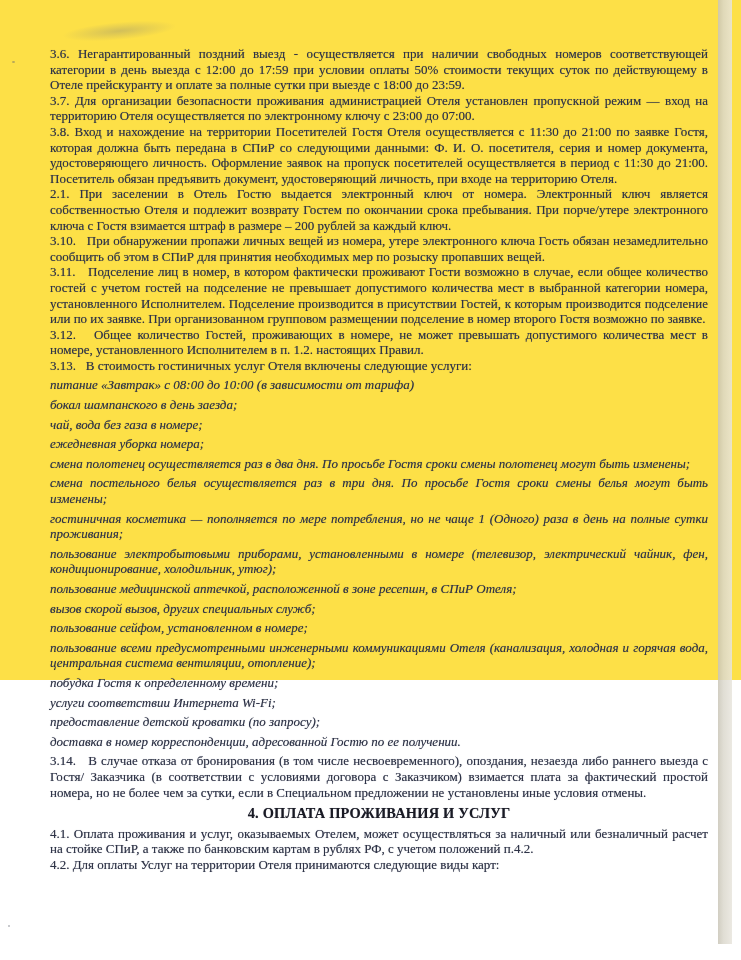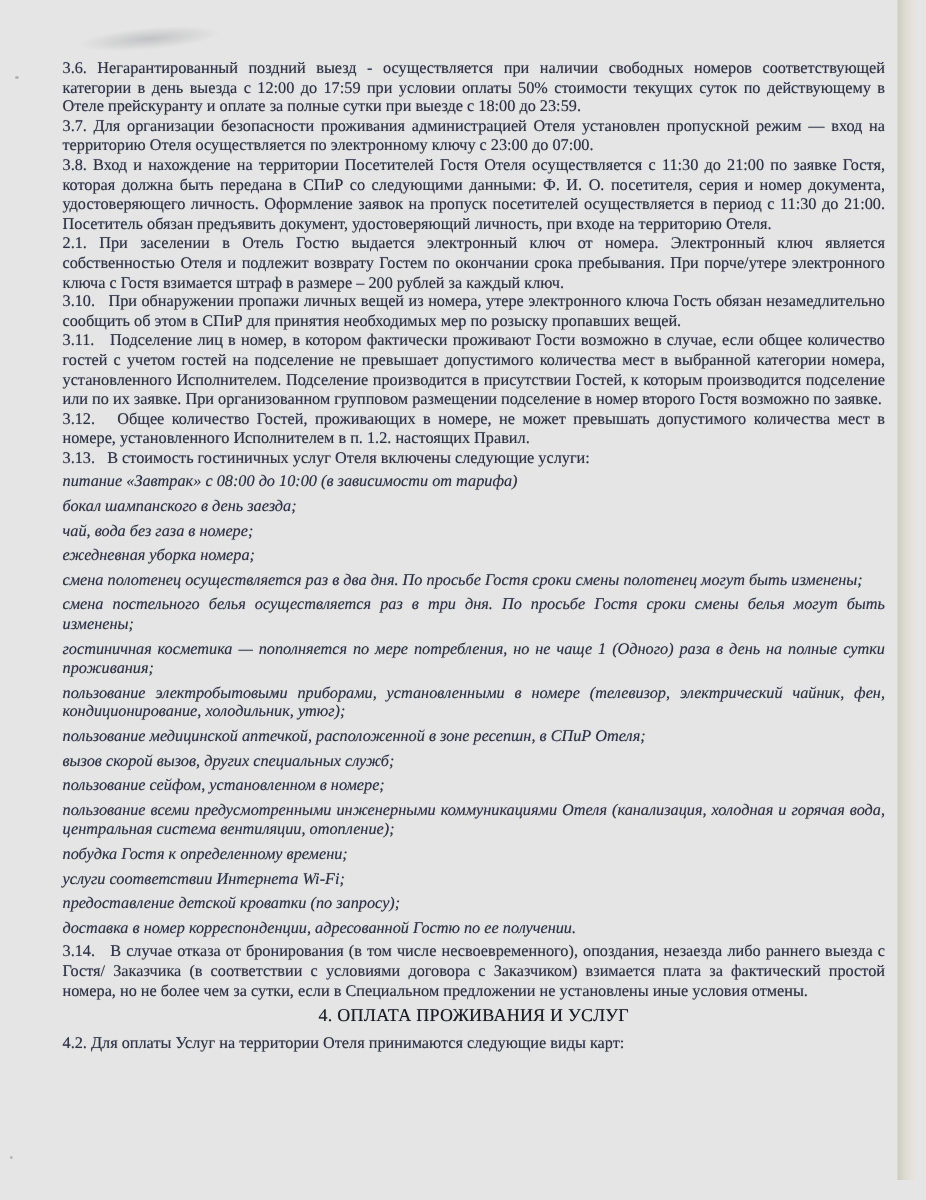--- a/index.html
+++ b/index.html
@@ -4,22 +4,22 @@
 <style>
   html, body { margin: 0; padding: 0; }
   body {
     width: 741px; height: 960px;
     background: #ffffff;
     overflow: hidden;
     font-family: "Liberation Serif", serif;
   }
   .page {
     position: relative;
-    width: 741px; height: 960px;
-    background: #e5e5e5;
+    width: 741px; height: 680px;
+    background: #fde047;
   }
   
   .edge-band {
     position: absolute;
     top: 0; right: 9px;
     width: 14px; height: 944px;
     background: linear-gradient(to right, #c9c5b7 0%, #dbd8cd 40%, #e8e5dd 100%);
     opacity: .85;
   }
   
@@ -44,21 +44,21 @@
     line-height: 15.6px;
     text-align: justify;
     text-shadow: 0 0 .7px rgba(46,51,71,.55);
   }
   .content p { margin: 0; }
   .content p.item { margin-top: 4px; font-style: italic; }
   .content p.spaced { margin-top: 4px; }
   .content .heading {
     margin: 6px 0 4px 0;
     text-align: center;
-    font-weight: normal;
+    font-weight: bold;
     font-size: 14.4px;
     color: #191a24;
     letter-spacing: .2px;
   }
 </style>
 </head>
 <body>
 
 <div class="page">
   <div class="smudge"></div>
@@ -91,15 +91,16 @@
     <p class="item">пользование всеми предусмотренными инженерными коммуникациями Отеля (канализация, холодная и горячая вода, центральная система вентиляции, отопление);</p>
     <p class="item">побудка Гостя к определенному времени;</p>
     <p class="item">услуги соответствии Интернета Wi-Fi;</p>
     <p class="item">предоставление детской кроватки (по запросу);</p>
     <p class="item">доставка в номер корреспонденции, адресованной Гостю по ее получении.</p>
 
     <p class="spaced">3.14.&nbsp;&nbsp; В случае отказа от бронирования (в том числе несвоевременного), опоздания, незаезда либо раннего выезда с Гостя/ Заказчика (в соответствии с условиями договора с Заказчиком) взимается плата за фактический простой номера, но не более чем за сутки, если в Специальном предложении не установлены иные условия отмены.</p>
 
     <div class="heading">4. ОПЛАТА ПРОЖИВАНИЯ И УСЛУГ</div>
 
+    <p>4.1. Оплата проживания и услуг, оказываемых Отелем, может осуществляться за наличный или безналичный расчет на стойке СПиР, а также по банковским картам в рублях РФ, с учетом положений п.4.2.</p>
     <p>4.2. Для оплаты Услуг на территории Отеля принимаются следующие виды карт:</p>
   </div>
 </div>
 
 </body></html>

